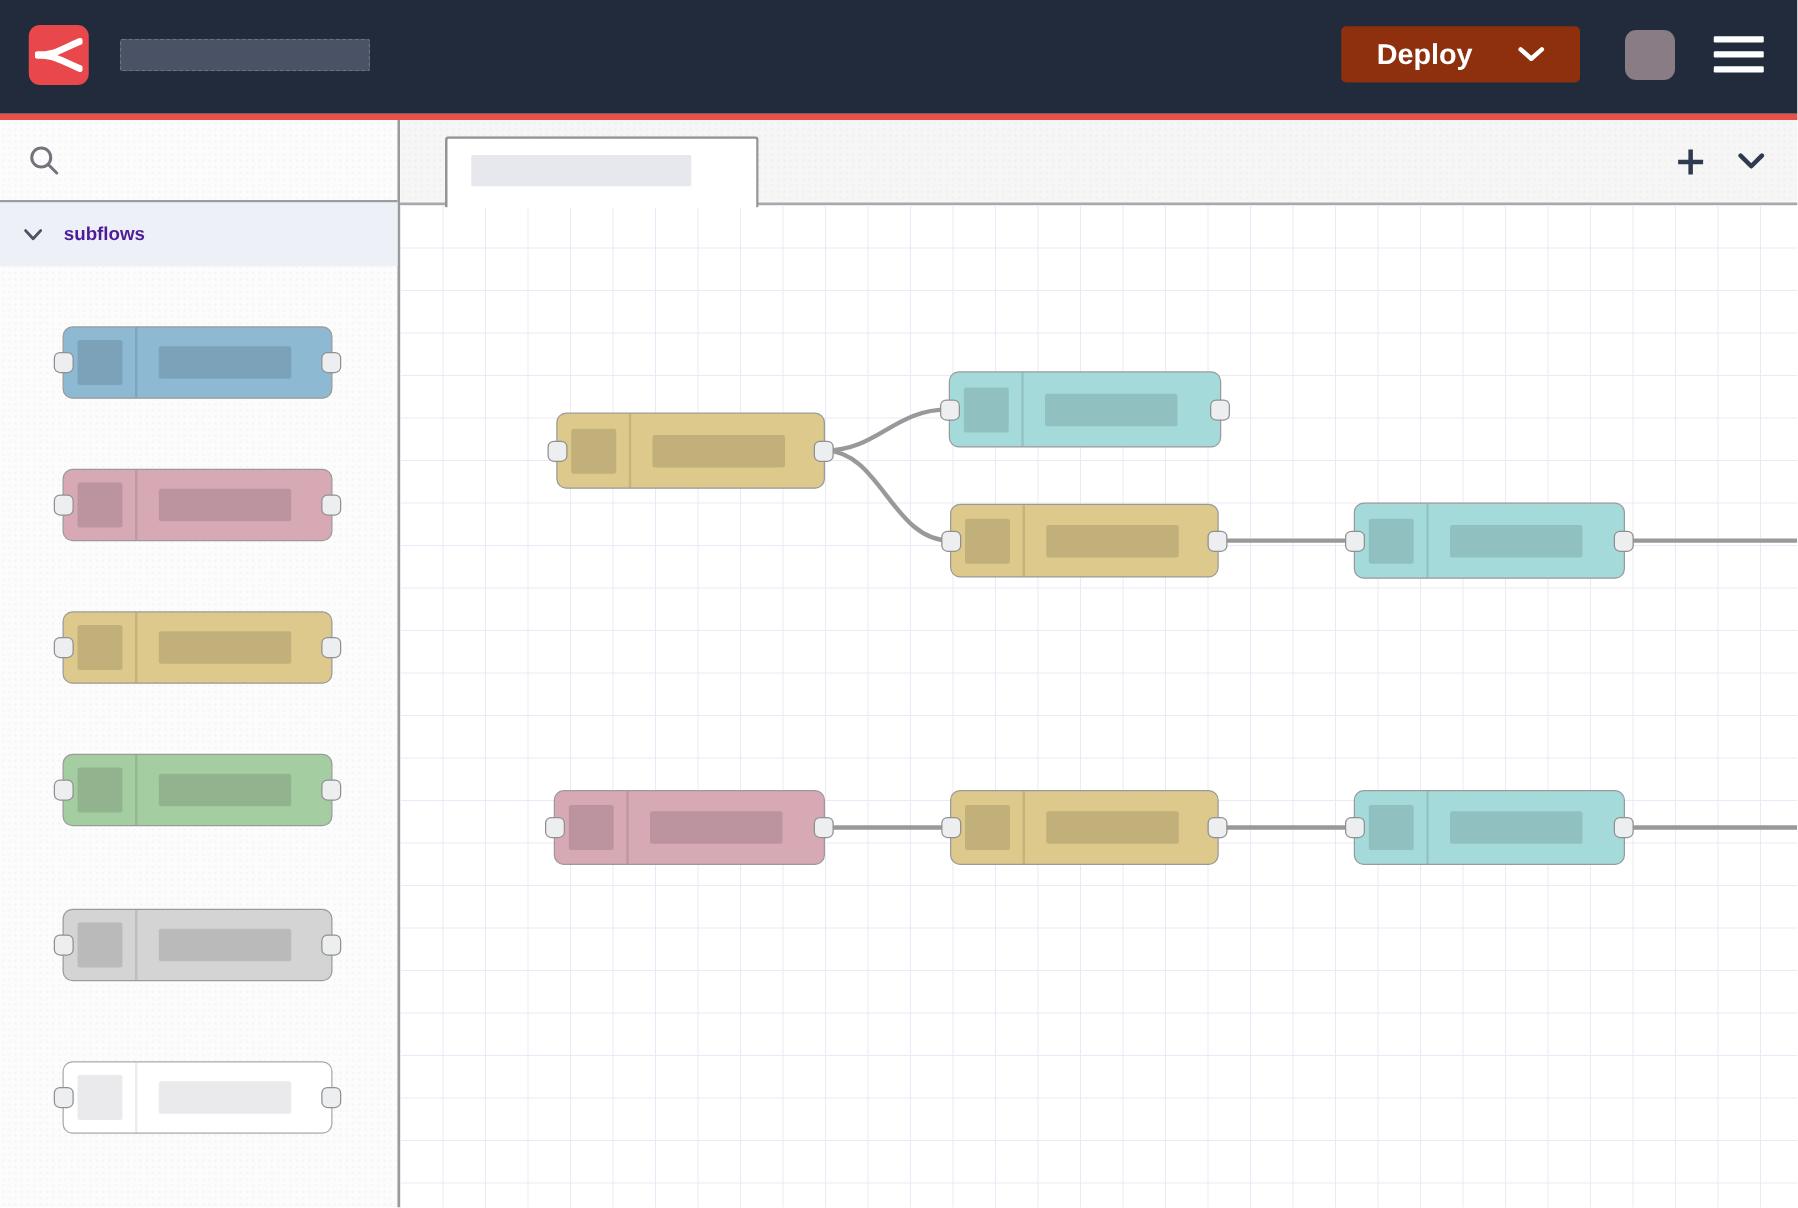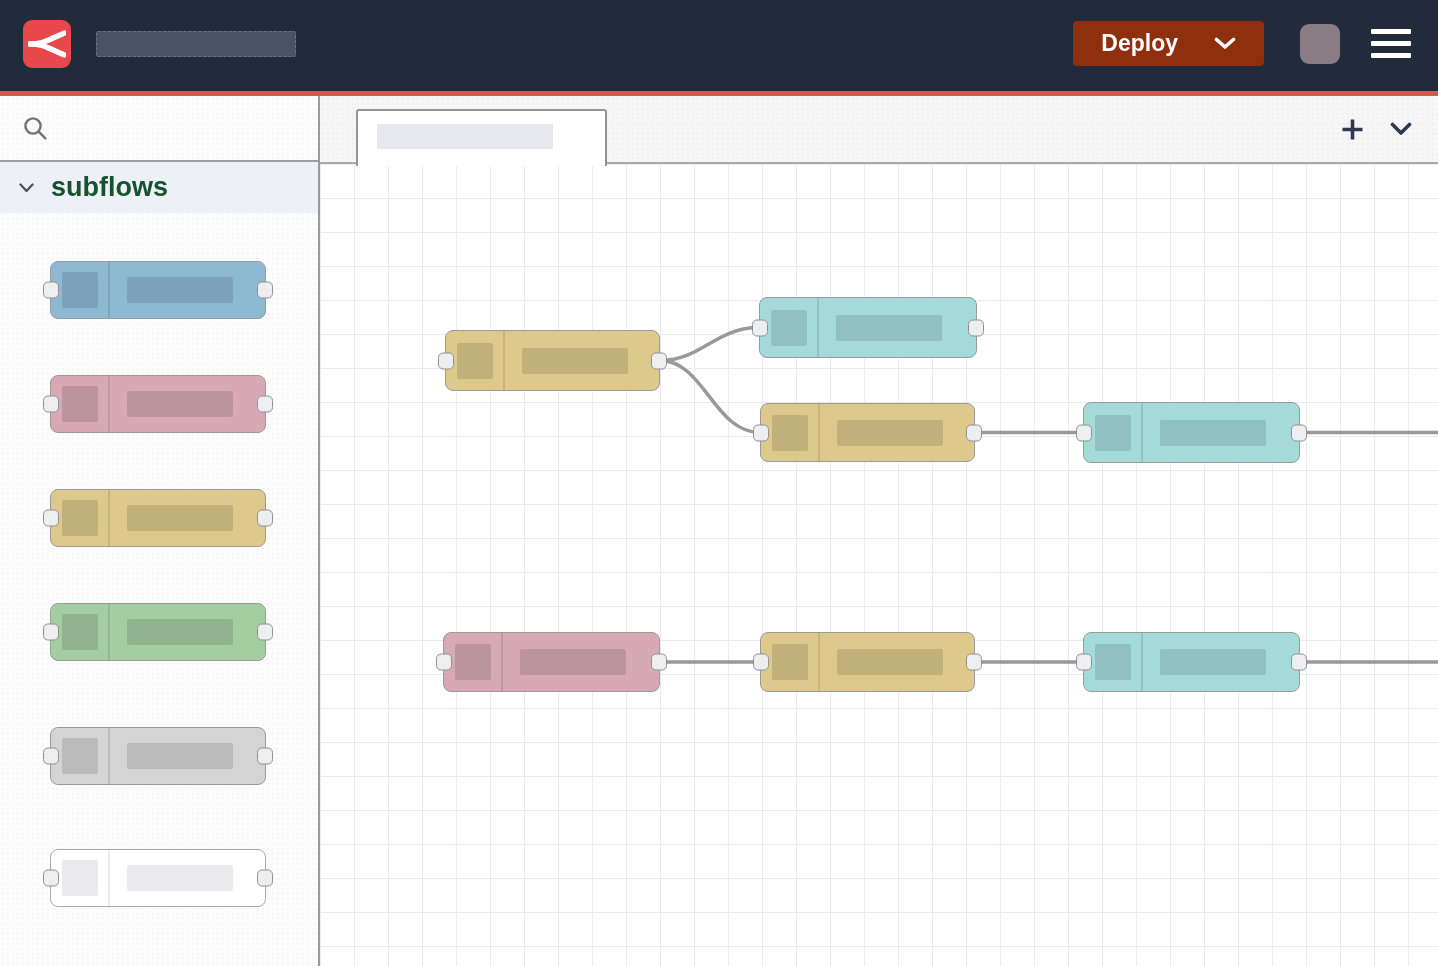--- a/index.html
+++ b/index.html
@@ -43,21 +43,21 @@
     width:320px;flex:0 0 320px;border-right:2px solid #9a9a9a;
     background:#fcfcfc;display:flex;flex-direction:column;
     background-image:radial-gradient(rgba(0,0,0,0.030) 1px,transparent 1px);
     background-size:5px 5px;
   }
   .search-row{height:66px;border-bottom:2px solid #9b9ba1;display:flex;align-items:center;padding-left:22px;}
   .section-header{
     height:51px;background:#eef0f8;display:flex;align-items:center;
     gap:17px;padding-left:19px;cursor:pointer;
   }
-  .section-header .label{font-size:27px;font-weight:700;color:#14532d;}
+  .section-header .label{font-size:15px;font-weight:700;color:#4c1d95;}
   .palette-list{position:relative;flex:1;}
 
   
   .fnode{position:absolute;border-radius:8px;border:1px solid #9a9a9a;}
   .fnode .icon-box{position:absolute;left:11px;top:50%;transform:translateY(-50%);
     width:36px;height:36px;background:rgba(0,0,0,0.12);border-radius:2px;}
   .fnode .divider{position:absolute;left:57px;top:0;bottom:0;width:2px;background:rgba(0,0,0,0.10);}
   .fnode .label-box{position:absolute;left:76px;top:50%;transform:translateY(-50%);
     width:106px;height:26px;background:rgba(0,0,0,0.12);border-radius:2px;}
   .fnode .port{position:absolute;width:16px;height:17px;top:50%;transform:translateY(-50%);

